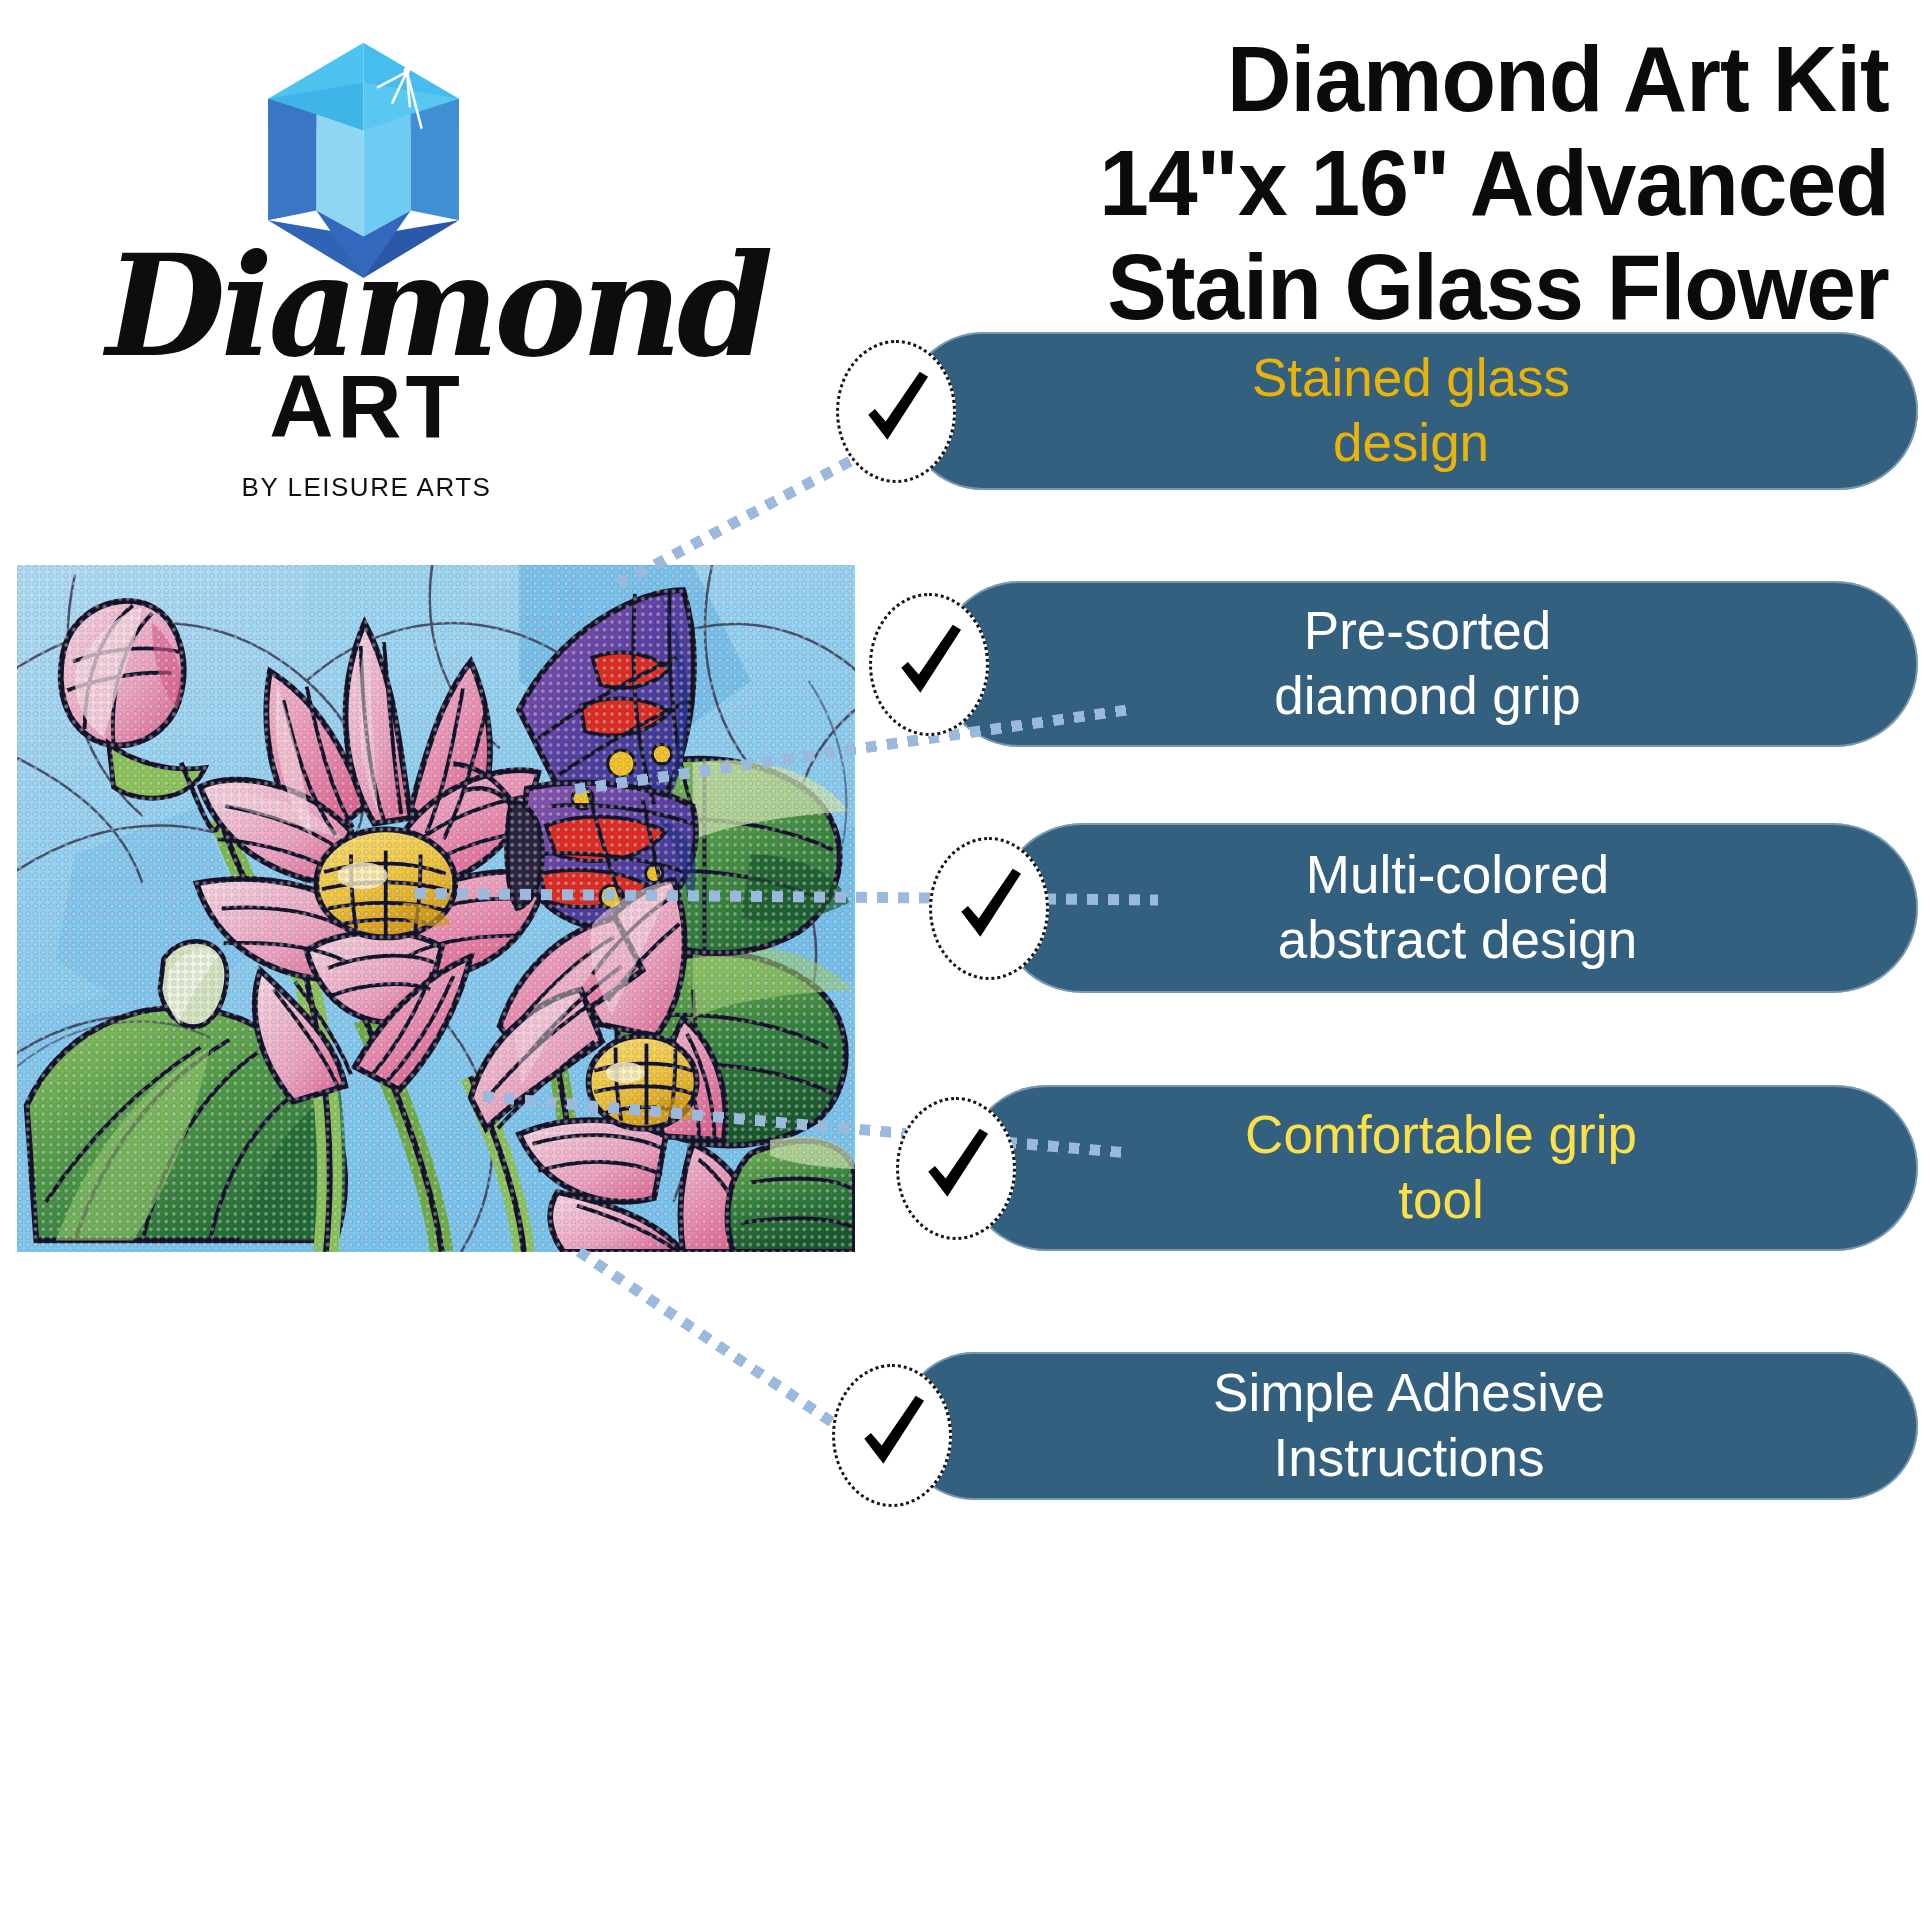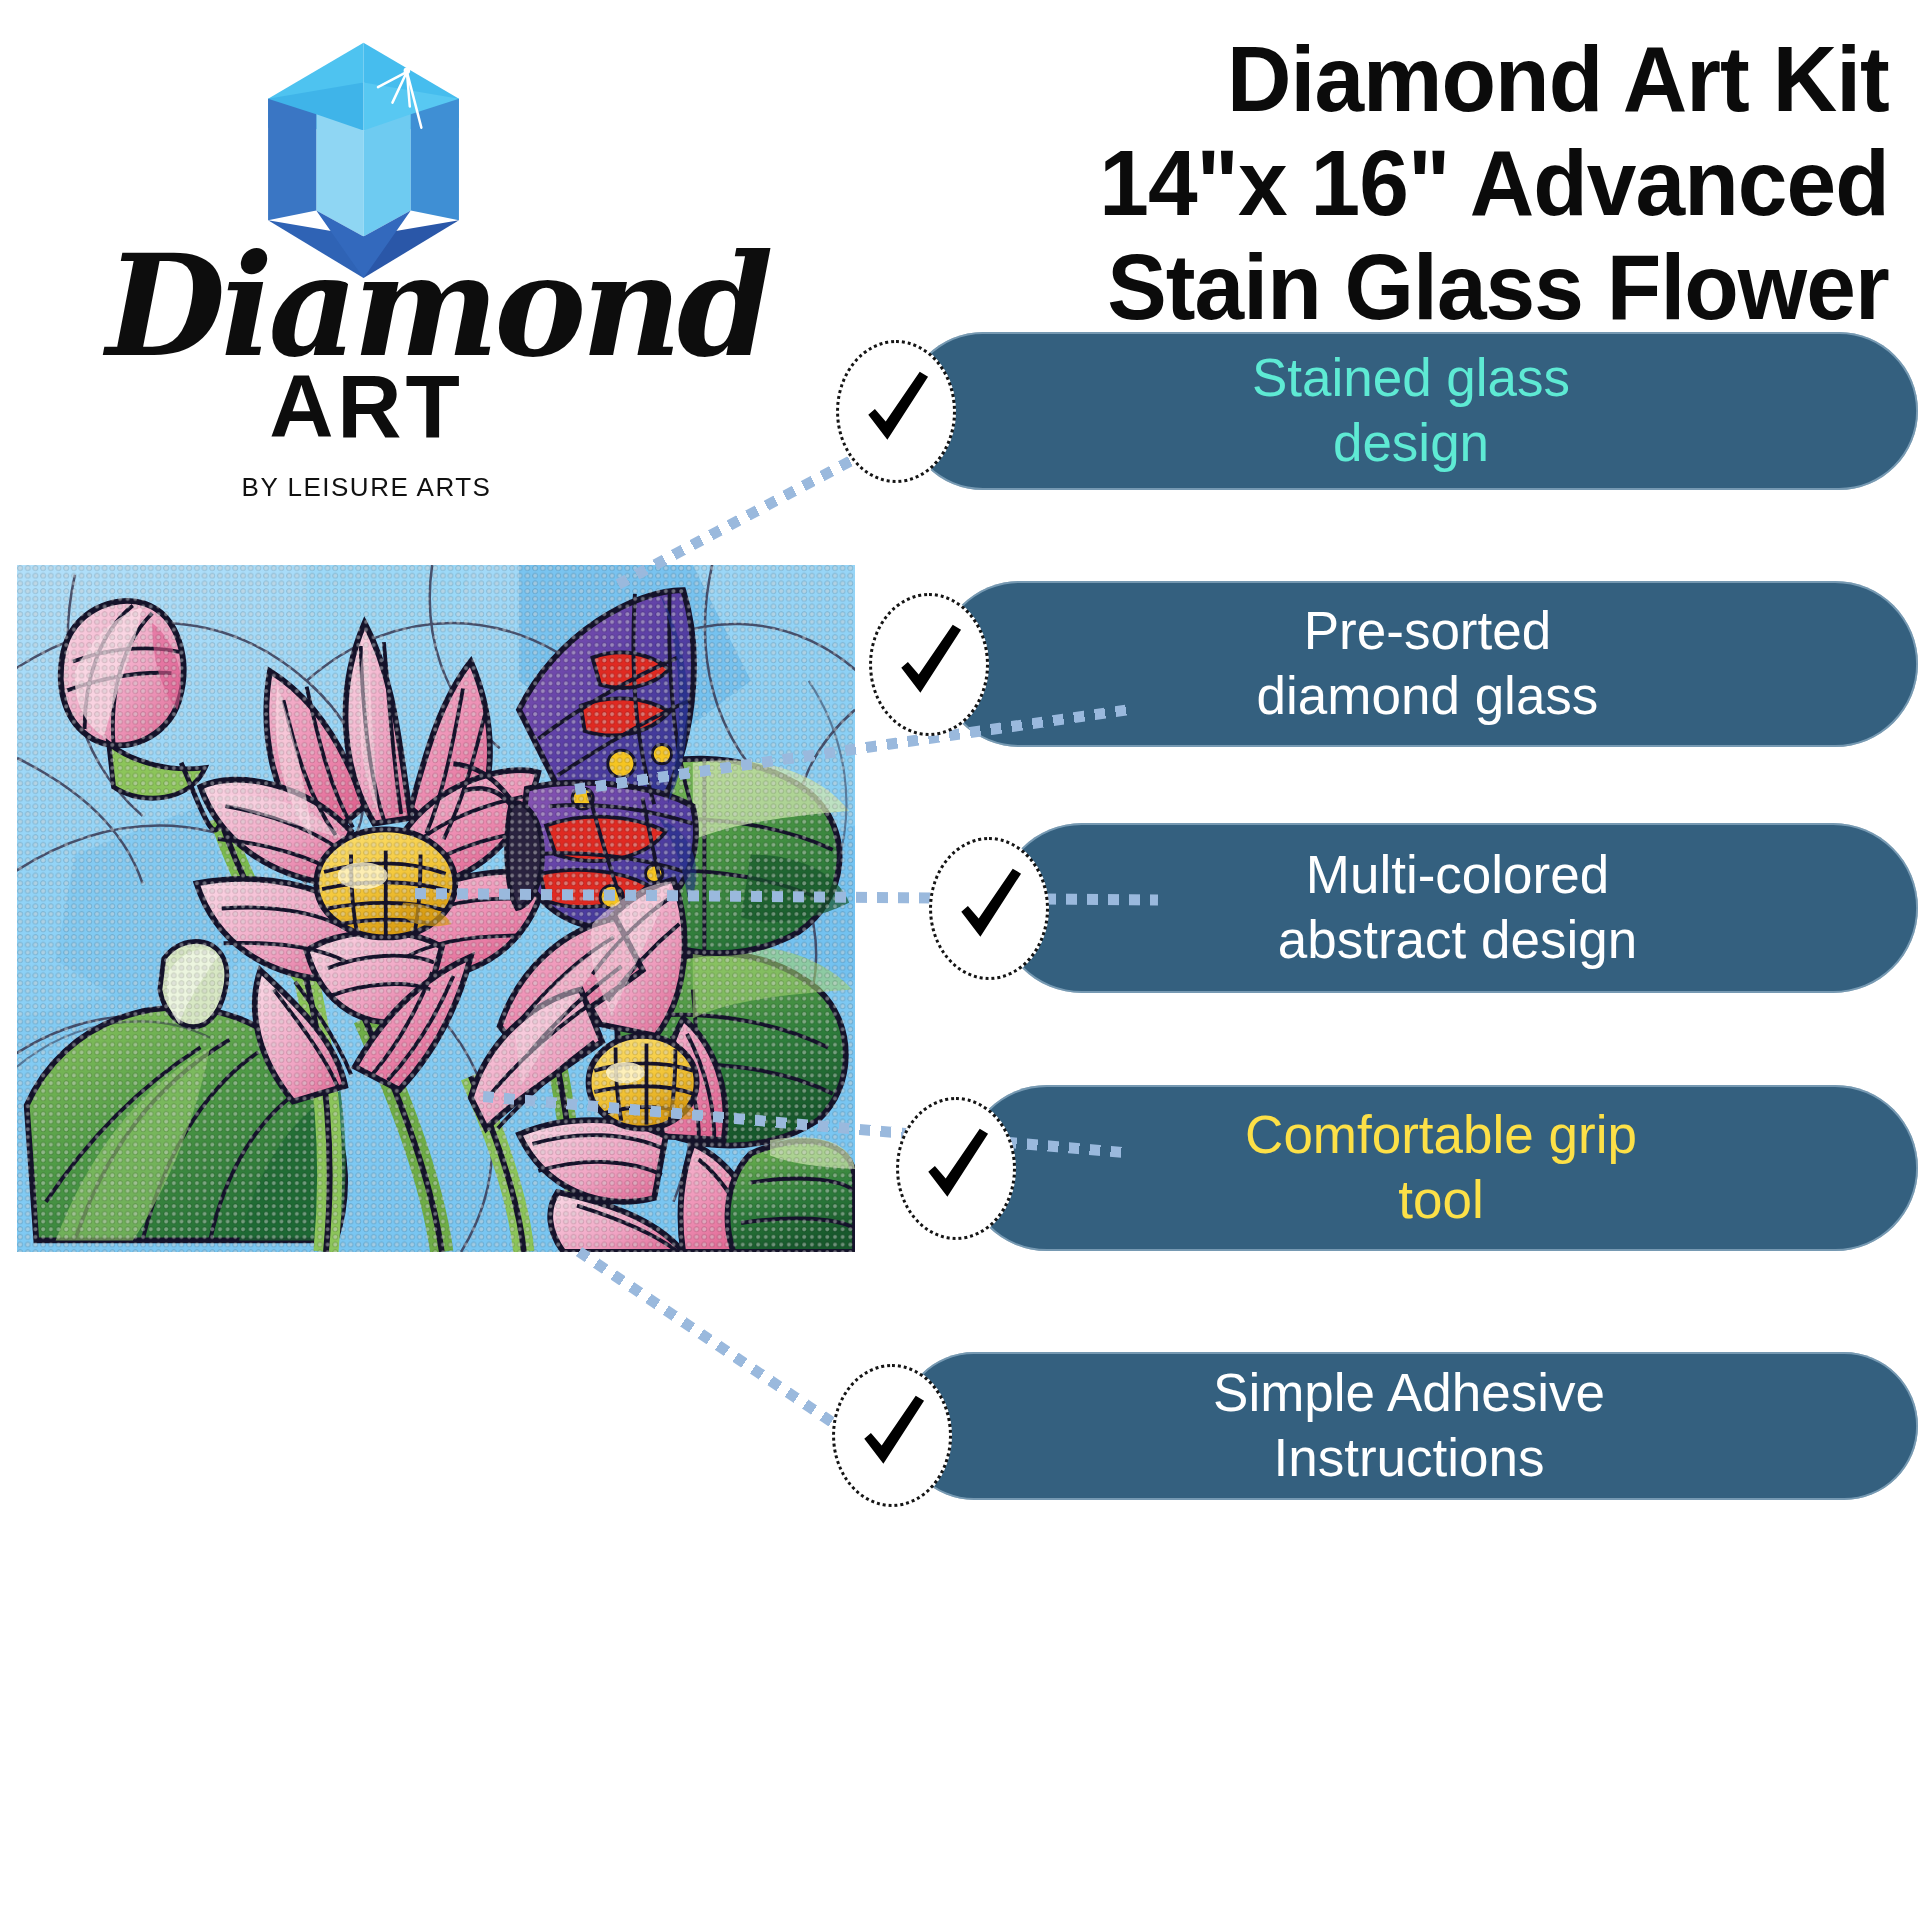--- a/index.html
+++ b/index.html
@@ -401,35 +401,35 @@
   <div id="bead-overlay"></div>
 </div>
 
 <div class="connector" style="left: 618px; top: 579px; width: 280px; transform: rotate(-28deg); background-image: repeating-linear-gradient(to right, rgb(154, 185, 221) 0px, rgb(154, 185, 221) 10.6px, rgba(0, 0, 0, 0) 10.6px, rgba(0, 0, 0, 0) 21px);"></div>
 <div class="connector" style="left: 575px; top: 784px; width: 560px; transform: rotate(-8.2deg); background-image: repeating-linear-gradient(to right, rgb(154, 185, 221) 0px, rgb(154, 185, 221) 10.6px, rgba(0, 0, 0, 0) 10.6px, rgba(0, 0, 0, 0) 21px);"></div>
 <div class="connector" style="left: 415px; top: 888px; width: 743px; transform: rotate(0.5deg); background-image: repeating-linear-gradient(to right, rgb(154, 185, 221) 0px, rgb(154, 185, 221) 10.6px, rgba(0, 0, 0, 0) 10.6px, rgba(0, 0, 0, 0) 21px);"></div>
 <div class="connector" style="left: 483px; top: 1091px; width: 647px; transform: rotate(5deg); background-image: repeating-linear-gradient(to right, rgb(154, 185, 221) 0px, rgb(154, 185, 221) 10.6px, rgba(0, 0, 0, 0) 10.6px, rgba(0, 0, 0, 0) 21px);"></div>
 <div class="connector" style="left: 579px; top: 1246px; width: 309px; transform: rotate(34deg); background-image: repeating-linear-gradient(to right, rgb(154, 185, 221) 0px, rgb(154, 185, 221) 10.6px, rgba(0, 0, 0, 0) 10.6px, rgba(0, 0, 0, 0) 21px);"></div>
 
 <div class="feature" style="left:836px; top:332px; width:1081px; height:158px;">
-  <div class="pill" style="left: 68px; top: 0px; width: 1014px; height: 158px; background: rgb(52, 96, 127); color: #5eead4;">
+  <div class="pill" style="left: 68px; top: 0px; width: 1014px; height: 158px; background: rgb(52, 96, 127); color: #eab308;">
     <span style="white-space:pre-line;">Stained glass
 design</span>
   </div>
   <div class="check-badge" style="top: 7.7px; background: rgb(255, 255, 255); border-color: rgb(20, 20, 20);">
     <svg viewBox="0 0 100 100">
       <path d="M16,54 L39,84 L88,8 L78,2 L37,62 L24,47 Z" fill="#000000"></path>
     </svg>
   </div>
 </div>
 
 <div class="feature" style="left:869px; top:581px; width:1049px; height:166px;">
   <div class="pill" style="left: 68px; top: 0px; width: 981px; height: 166px; background: rgb(52, 96, 127); color: rgb(255, 255, 255);">
     <span style="white-space:pre-line;">Pre-sorted
-diamond glass</span>
+diamond grip</span>
   </div>
   <div class="check-badge" style="top: 11.6px; background: rgb(255, 255, 255); border-color: rgb(20, 20, 20);">
     <svg viewBox="0 0 100 100">
       <path d="M16,54 L39,84 L88,8 L78,2 L37,62 L24,47 Z" fill="#000000"></path>
     </svg>
   </div>
 </div>
 
 <div class="feature" style="left:929px; top:823px; width:989px; height:170px;">
   <div class="pill" style="left: 68px; top: 0px; width: 921px; height: 170px; background: rgb(52, 96, 127); color: rgb(255, 255, 255);">

